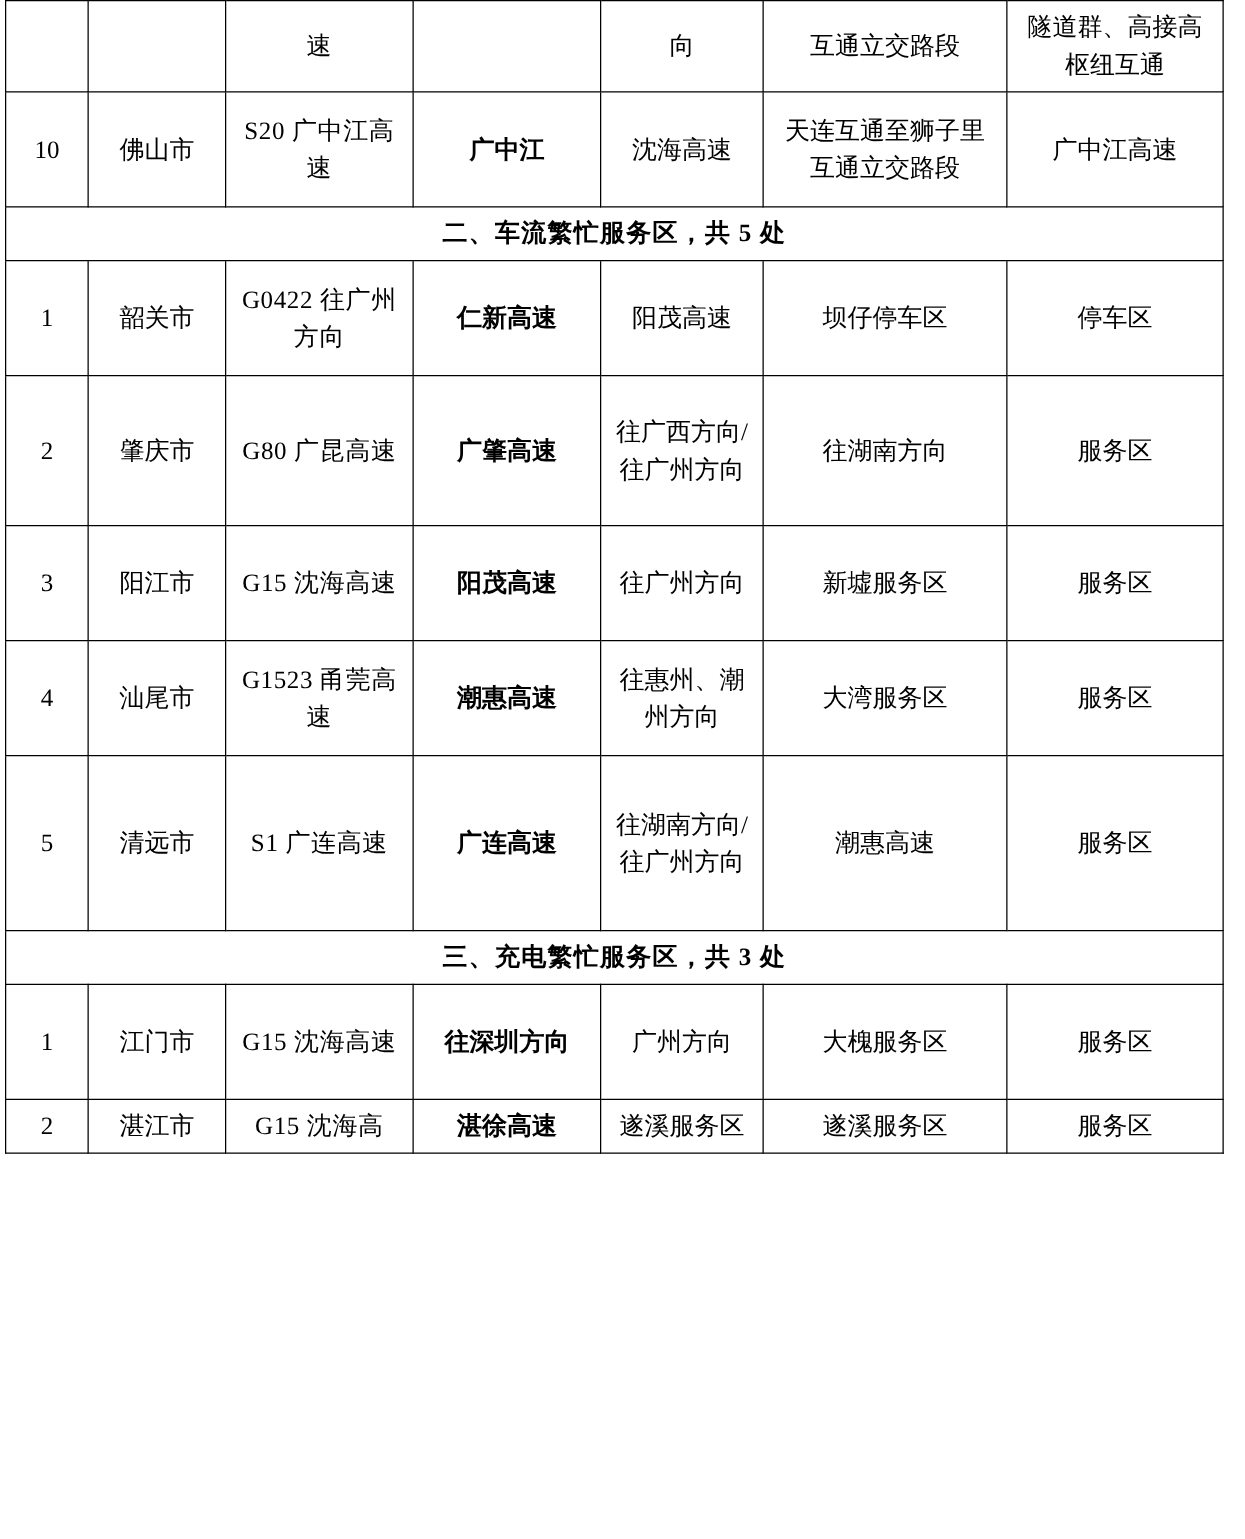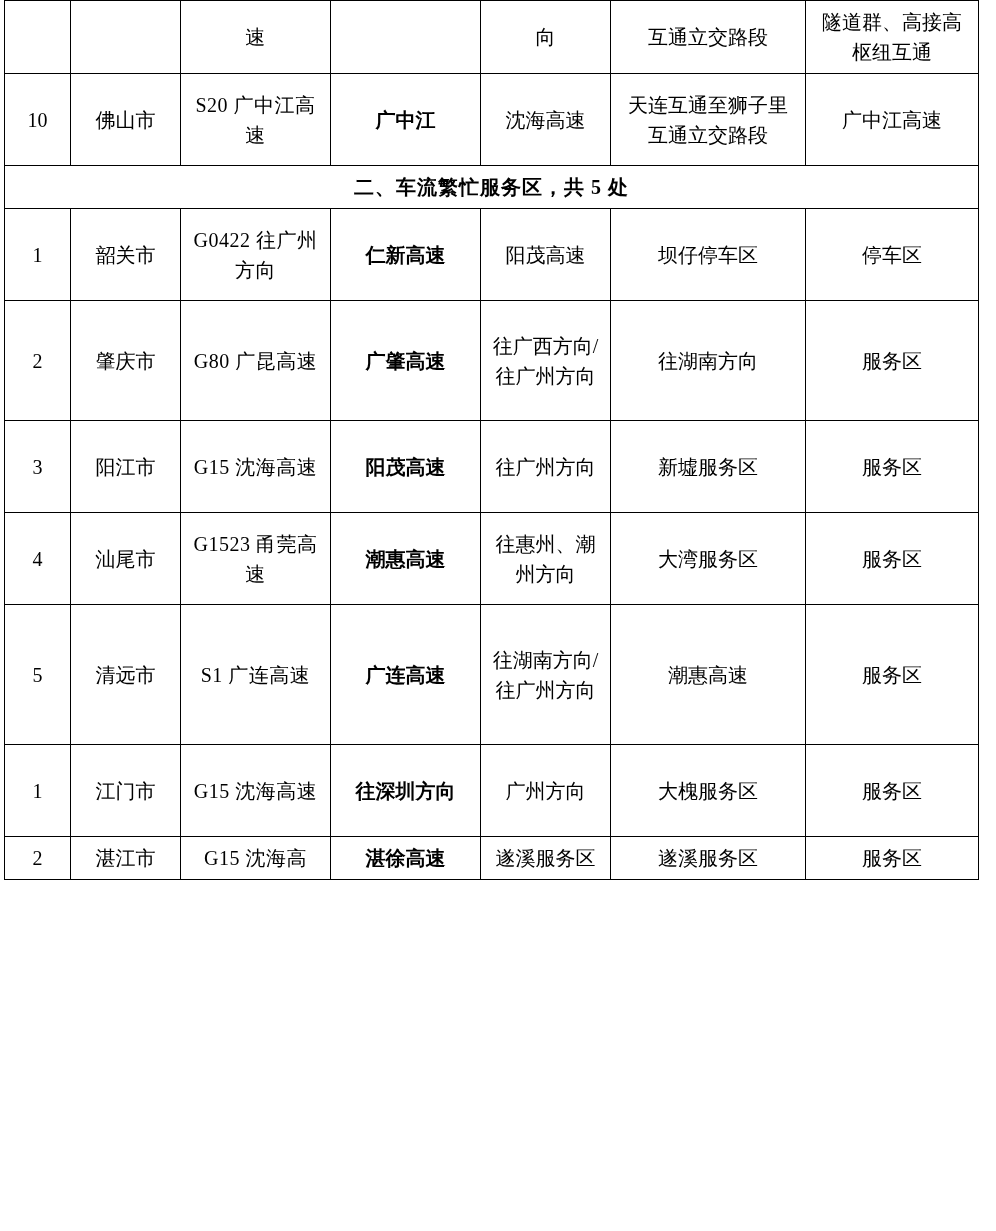--- a/index.html
+++ b/index.html
@@ -154,20 +154,23 @@
       <tr class="tall3">
         <td class="idx">5</td>
         <td class="city">清远市</td>
         <td class="road">S1 广连高速</td>
         <td class="name">广连高速</td>
         <td class="dir">往湖南方向/往广州方向</td>
         <td class="sect">潮惠高速</td>
         <td class="type">服务区</td>
       </tr>
 
+      <tr>
+        <td class="section-title" colspan="7">三、充电繁忙服务区，共 3 处</td>
+      </tr>
 
       <tr class="tall">
         <td class="idx">1</td>
         <td class="city">江门市</td>
         <td class="road">G15 沈海高速</td>
         <td class="name">往深圳方向</td>
         <td class="dir">广州方向</td>
         <td class="sect">大槐服务区</td>
         <td class="type">服务区</td>
       </tr>

